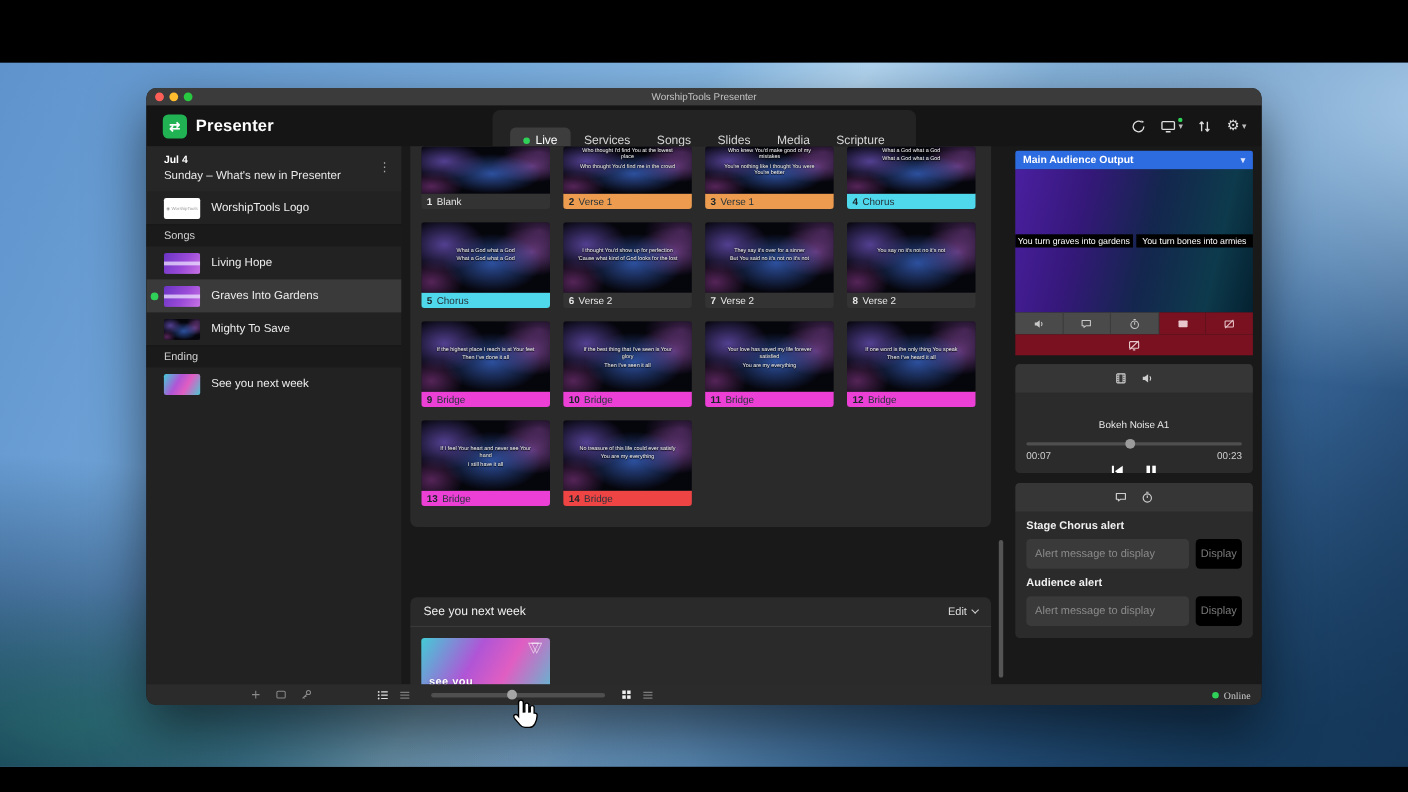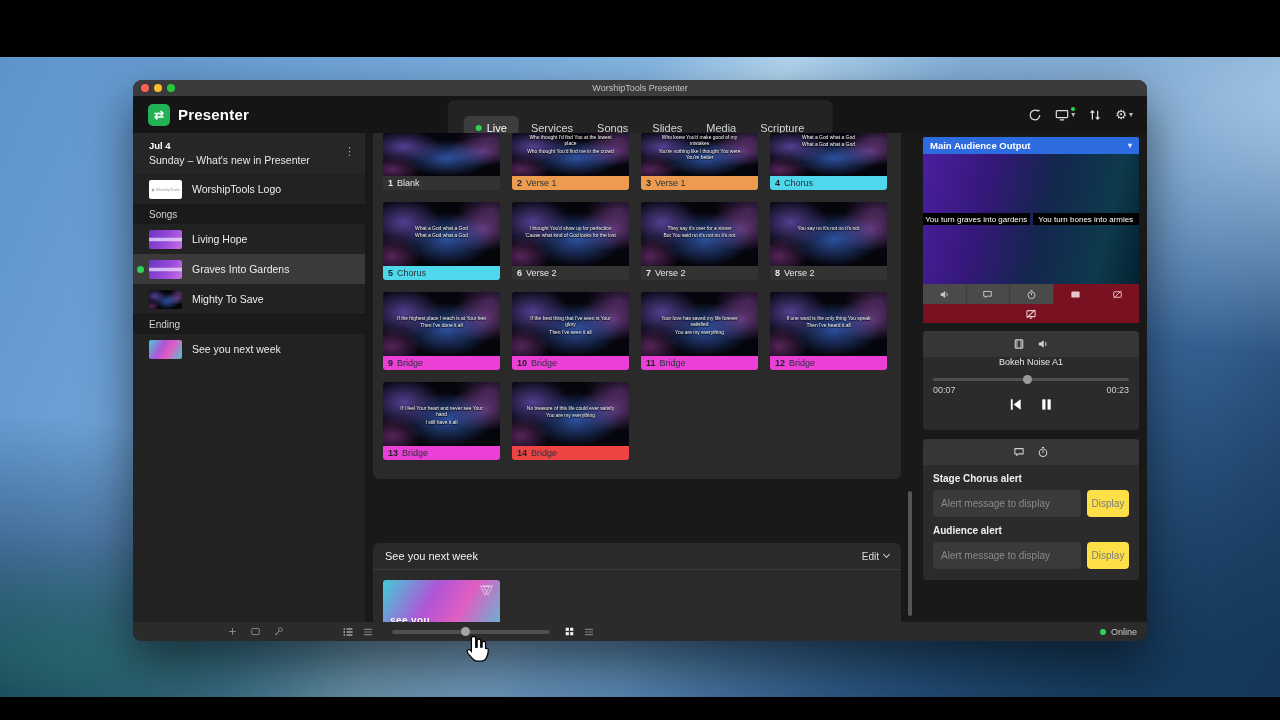--- a/index.html
+++ b/index.html
@@ -136,55 +136,55 @@
   .out-iconrow .cell { flex:1; display:flex; align-items:center; justify-content:center;
     background:#4a4a4a; border-right:1px solid #3c3c3c; }
   .out-iconrow .cell:last-child { border-right:none; }
   .redbar { position:absolute; left:8px; top:171px; width:216px; height:19px;
     display:flex; align-items:center; justify-content:center; }
 
   .audio-card { position:absolute; left:8px; top:198px; width:216px; height:99px;
     background:#2b2b2b; border-radius:4px; overflow:hidden; }
   .audio-strip { height:26px; background:#363636; display:flex; align-items:center;
     justify-content:center; gap:12px; }
-  .audio-name { text-align:center; font-size:9px; color:#e8e8e8; margin-top:0; }
+  .audio-name { text-align:center; font-size:9px; color:#e8e8e8; margin-top:24px; }
   .audio-slider { position:relative; margin:8px 10px 0; height:8px; }
   .audio-slider .track { position:absolute; top:3px; left:0; right:0; height:3px;
     background:#4f4f4f; border-radius:2px; }
   .audio-slider .thumb { position:absolute; top:0; width:9px; height:9px; border-radius:50%;
     background:#9b9b9b; }
   .audio-times { display:flex; justify-content:space-between; padding:0 10px; margin-top:2px;
     font-size:9px; color:#cfcfcf; }
   .audio-transport { display:flex; align-items:center; justify-content:center; gap:16px;
     margin-top:2px; }
 
   .alerts-card { position:absolute; left:8px; top:306px; width:216px; height:141px;
     background:#2b2b2b; border-radius:4px; overflow:hidden; }
   .alerts-strip { height:26px; background:#363636; display:flex; align-items:center;
     justify-content:center; gap:12px; }
   .alert-title { font-size:10px; font-weight:bold; color:#f0f0f0; margin:8px 10px 0; }
   .alert-row { display:flex; gap:6px; margin:6px 10px 0; }
   .alert-input { flex:1; height:27px; background:#3a3a3a; border:none; border-radius:4px;
     color:#ddd; font-size:10px; padding:0 8px; font-family:"Liberation Sans", sans-serif; }
   .alert-input::placeholder { color:#8b8b8b; }
-  .alert-btn { width:46px; height:27px; background:#fde047; border:none; border-radius:4px;
+  .alert-btn { width:46px; height:27px; background:#000000; border:none; border-radius:4px;
     color:#7b7b7b; font-size:10px; font-family:"Liberation Sans", sans-serif; }
 
   
   .bottombar { position:absolute; left:0; top:542px; width:100%; height:19px; background:#2b2b2b;
     display:flex; align-items:center; }
   .bb-left { display:flex; align-items:center; gap:12px; margin-left:94px; color:#8a8a8a; }
   .bb-views1 { display:flex; align-items:center; gap:8px; margin-left:58px; }
   .bb-slider { position:relative; width:158px; height:9px; margin-left:18px; }
   .bb-slider .track { position:absolute; top:3px; left:0; right:0; height:4px; background:#4f4f4f;
     border-radius:2px; }
   .bb-slider .thumb { position:absolute; top:0; width:9px; height:9px; border-radius:50%;
     background:#a5a5a5; }
   .bb-views2 { display:flex; align-items:center; gap:8px; margin-left:14px; }
-  .bb-online { position:absolute; right:10px; display:flex; align-items:center; gap:5px; }
+  .bb-online { position:absolute; right:10px; display:flex; align-items:center; gap:5px;font-family:Liberation Serif, serif; }
   .bb-online span { font-size:9px; color:#c9c9c9; }
   .bb-online .dot { width:6px; height:6px; border-radius:50%; }
 
   .cursor { position:absolute; left:463px; top:633px; z-index:50; pointer-events:none; }
 
   svg { display:block; }
 </style>
 </head>
 <body>
 <div id="stage">

